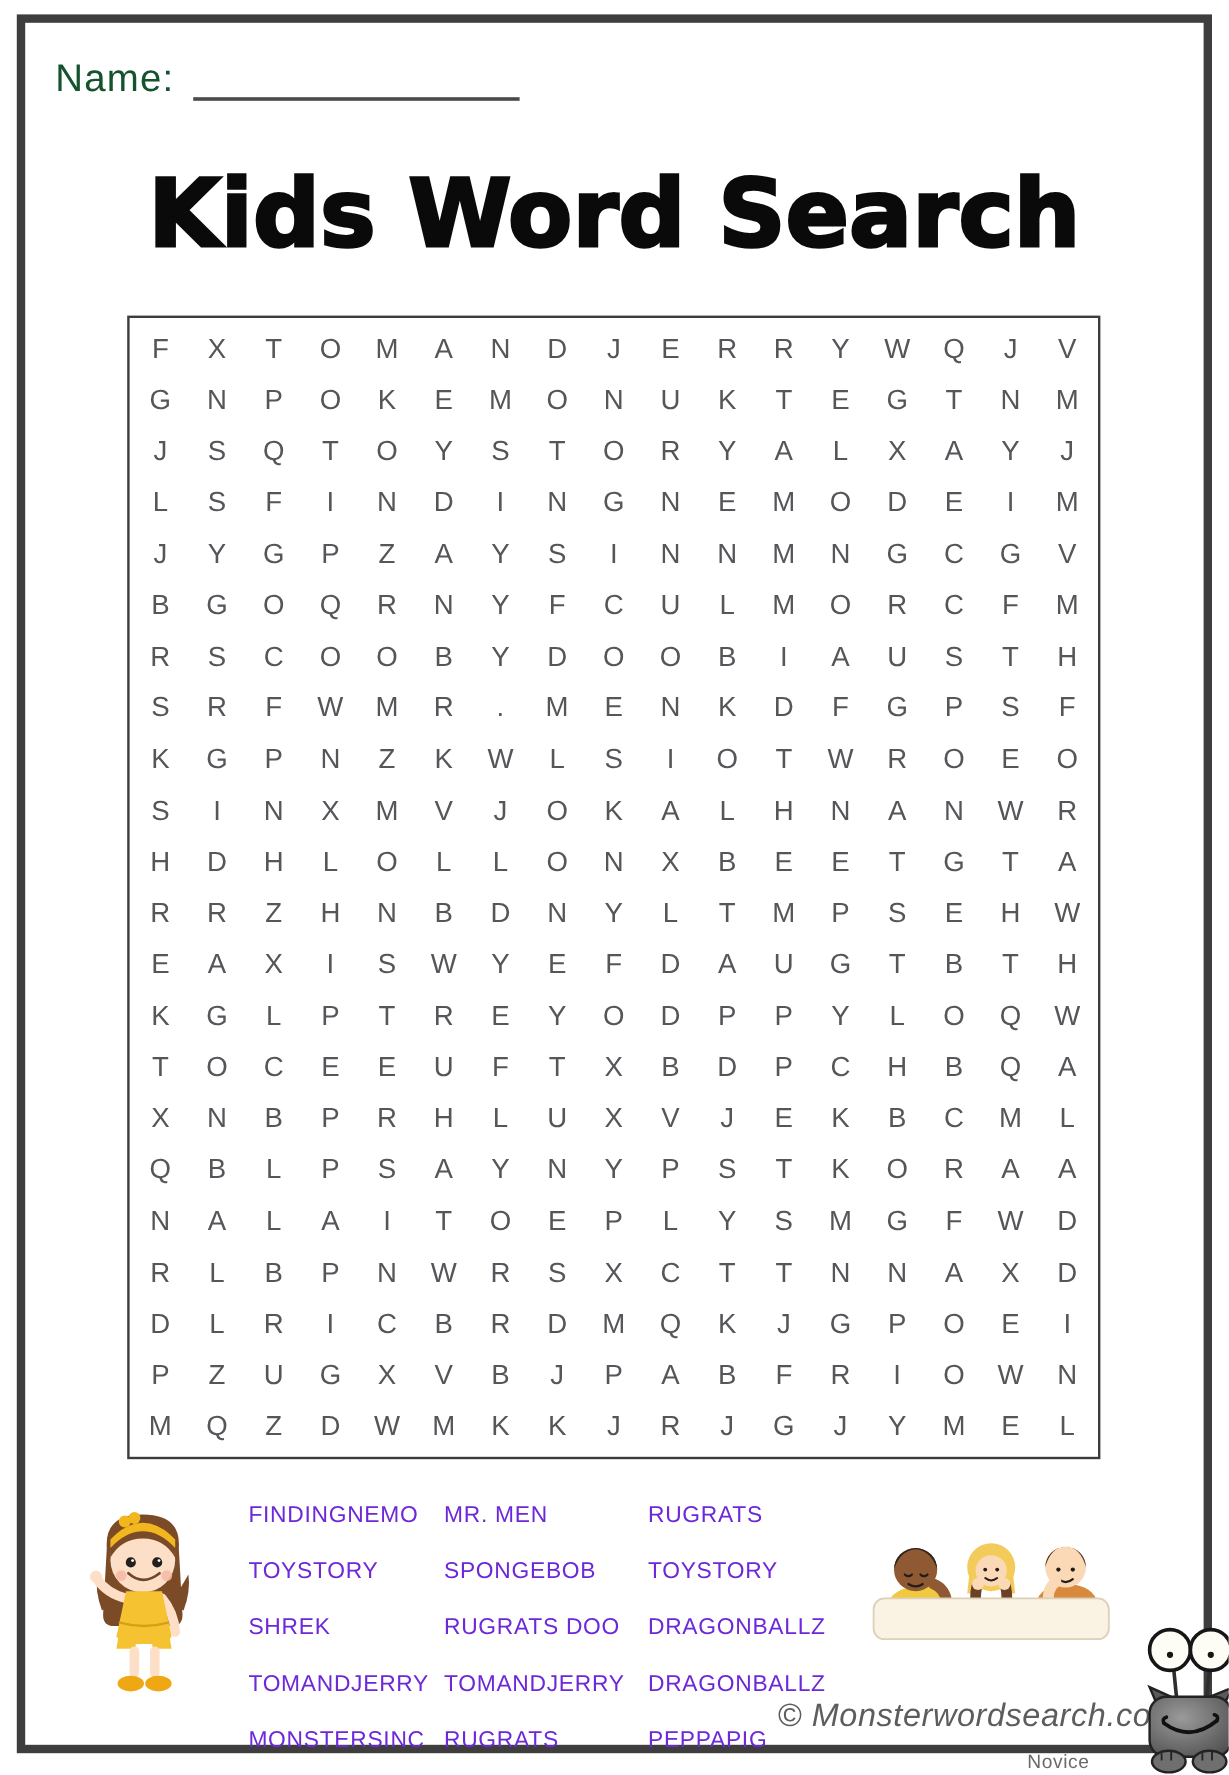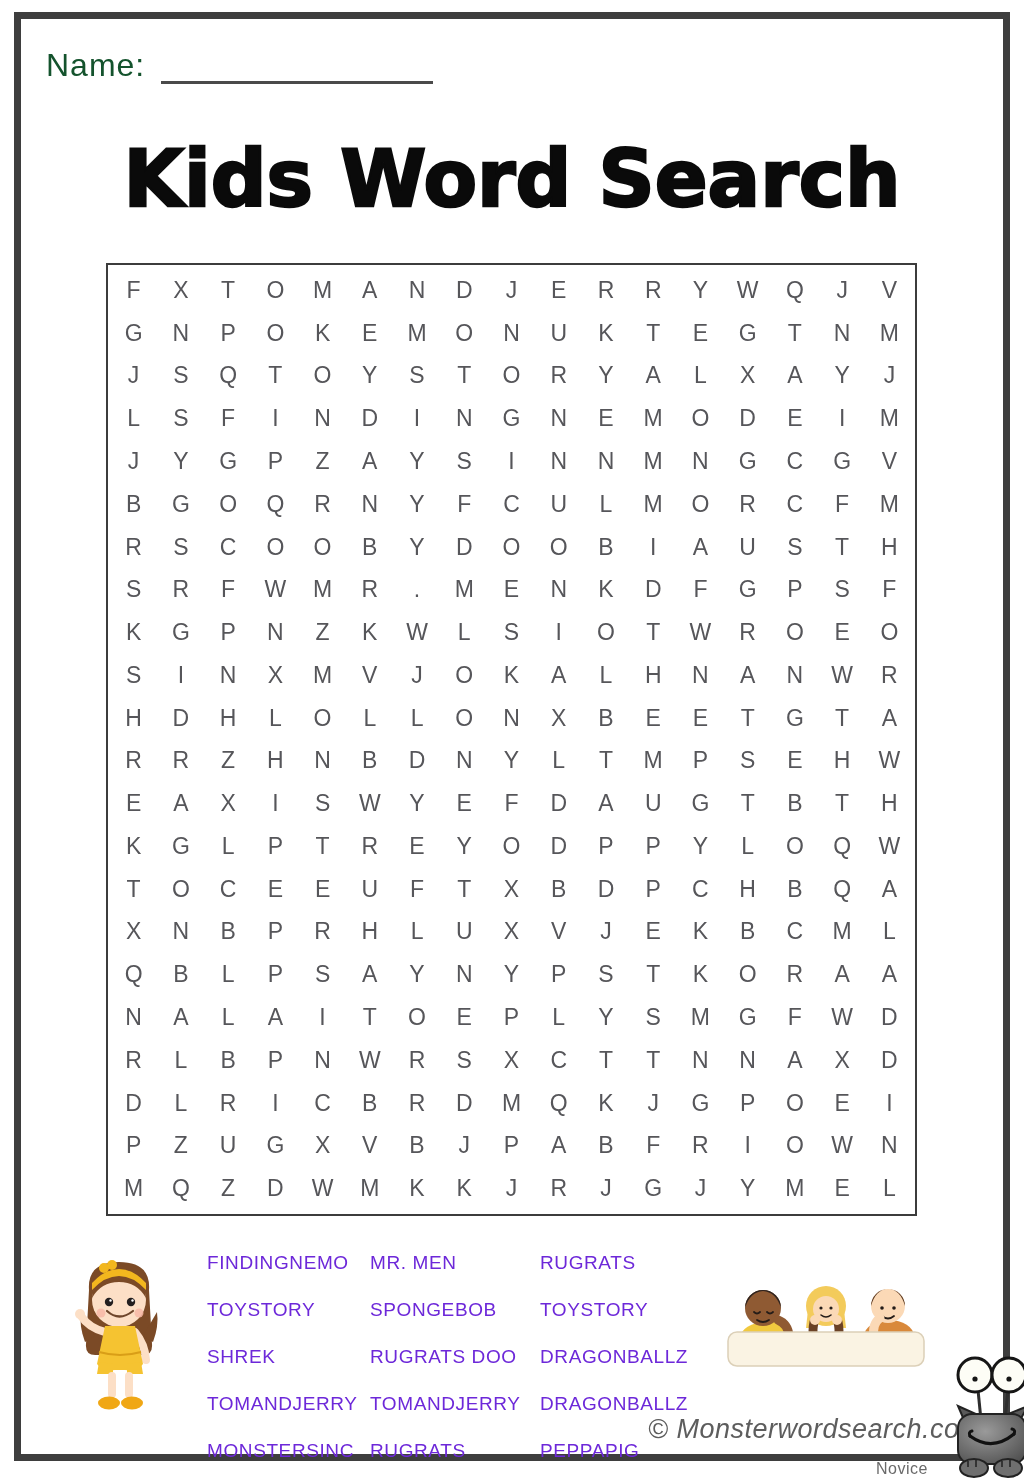--- a/index.html
+++ b/index.html
@@ -47,21 +47,21 @@
   }
   .girl-illustration { position:absolute; left:55px; top:1256px; z-index:2; }
   .kids-illustration { position:absolute; left:726px; top:1276px; z-index:2; }
   .monster-illustration { position:absolute; left:950px; top:1354px; z-index:5; }
   .copyright {
     position:absolute; left:648px; top:1414px; z-index:3;
     font-size:27px; font-style:italic; color:#5d5d5d; letter-spacing:0.5px;
     white-space:nowrap;
   }
   .level-label {
-    position:absolute; left:876px; top:1460px; z-index:3;
+    position:absolute; left:856px; top:1460px; z-index:3;
     font-size:16px; color:#6a6a6a; letter-spacing:0.5px;
   }
 </style>
 </head>
 <body>
 
 <div class="page">
 
   <div class="frame"></div>
 

